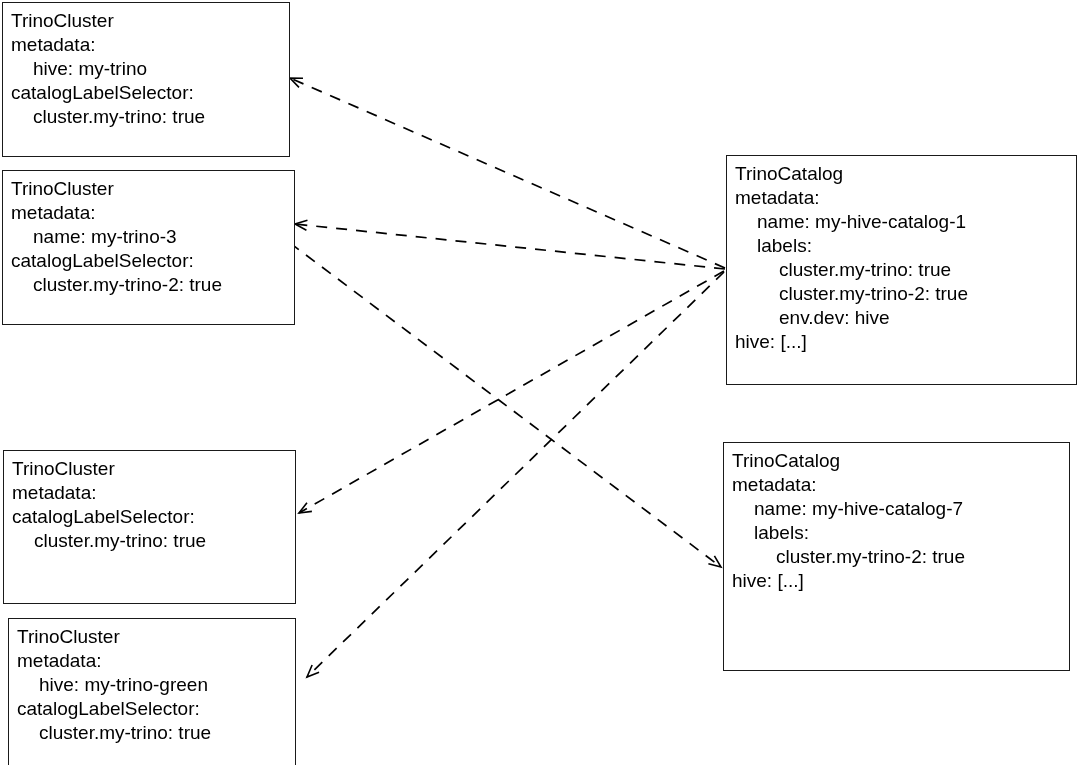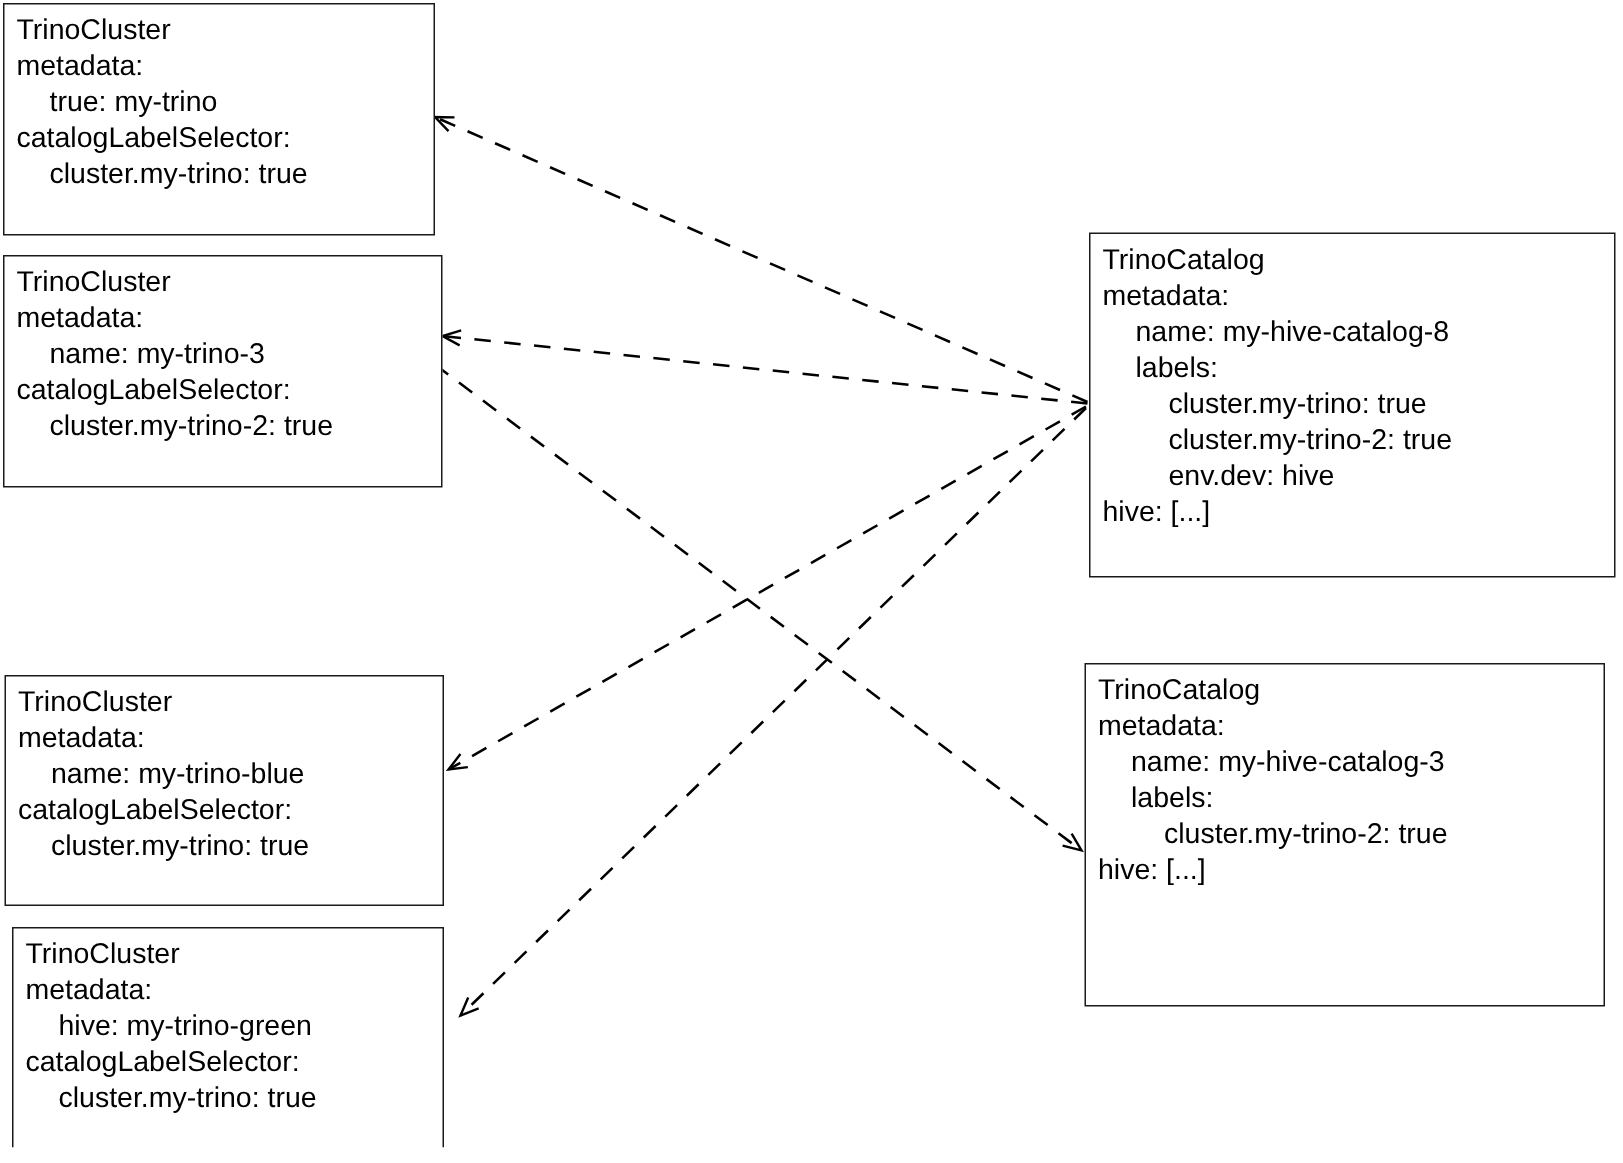--- a/index.html
+++ b/index.html
@@ -64,69 +64,68 @@
         <line x1="724" y1="272" x2="307" y2="677" stroke="#000000" stroke-width="1.7" stroke-dasharray="11 9" marker-end="url(#arrow-open)"></line>
         <line x1="290" y1="243" x2="721" y2="567" stroke="#000000" stroke-width="1.7" stroke-dasharray="11 9" marker-end="url(#arrow-open)"></line>
       </g>
   </svg>
 
   <div id="node-layer">
       <div class="node" style="left: 2px; top: 2px; width: 288px; height: 155px; border-color: rgb(26, 26, 26);">
         <div class="node-body">
           <div class="line ind-0">TrinoCluster</div>
           <div class="line ind-0">metadata:</div>
-          <div class="line ind-1">true: my-trino</div>
+          <div class="line ind-1">hive: my-trino</div>
           <div class="line ind-0">catalogLabelSelector:</div>
           <div class="line ind-1">cluster.my-trino: true</div>
         </div>
       </div>
       <div class="node" style="left: 2px; top: 170px; width: 293px; height: 155px; border-color: rgb(26, 26, 26);">
         <div class="node-body">
           <div class="line ind-0">TrinoCluster</div>
           <div class="line ind-0">metadata:</div>
           <div class="line ind-1">name: my-trino-3</div>
           <div class="line ind-0">catalogLabelSelector:</div>
           <div class="line ind-1">cluster.my-trino-2: true</div>
         </div>
       </div>
       <div class="node" style="left: 3px; top: 450px; width: 293px; height: 154px; border-color: rgb(26, 26, 26);">
         <div class="node-body">
           <div class="line ind-0">TrinoCluster</div>
           <div class="line ind-0">metadata:</div>
-          <div class="line ind-1">name: my-trino-blue</div>
           <div class="line ind-0">catalogLabelSelector:</div>
           <div class="line ind-1">cluster.my-trino: true</div>
         </div>
       </div>
       <div class="node" style="left: 8px; top: 618px; width: 288px; height: 157px; border-color: rgb(26, 26, 26);">
         <div class="node-body">
           <div class="line ind-0">TrinoCluster</div>
           <div class="line ind-0">metadata:</div>
           <div class="line ind-1">hive: my-trino-green</div>
           <div class="line ind-0">catalogLabelSelector:</div>
           <div class="line ind-1">cluster.my-trino: true</div>
         </div>
       </div>
       <div class="node" style="left: 726px; top: 155px; width: 351px; height: 230px; border-color: rgb(26, 26, 26);">
         <div class="node-body">
           <div class="line ind-0">TrinoCatalog</div>
           <div class="line ind-0">metadata:</div>
-          <div class="line ind-1">name: my-hive-catalog-8</div>
+          <div class="line ind-1">name: my-hive-catalog-1</div>
           <div class="line ind-1">labels:</div>
           <div class="line ind-2">cluster.my-trino: true</div>
           <div class="line ind-2">cluster.my-trino-2: true</div>
           <div class="line ind-2">env.dev: hive</div>
           <div class="line ind-0">hive: [...]</div>
         </div>
       </div>
       <div class="node" style="left: 723px; top: 442px; width: 347px; height: 229px; border-color: rgb(26, 26, 26);">
         <div class="node-body">
           <div class="line ind-0">TrinoCatalog</div>
           <div class="line ind-0">metadata:</div>
-          <div class="line ind-1">name: my-hive-catalog-3</div>
+          <div class="line ind-1">name: my-hive-catalog-7</div>
           <div class="line ind-1">labels:</div>
           <div class="line ind-2">cluster.my-trino-2: true</div>
           <div class="line ind-0">hive: [...]</div>
         </div>
       </div>
     </div>
 
 </div>
 
 </body></html>

